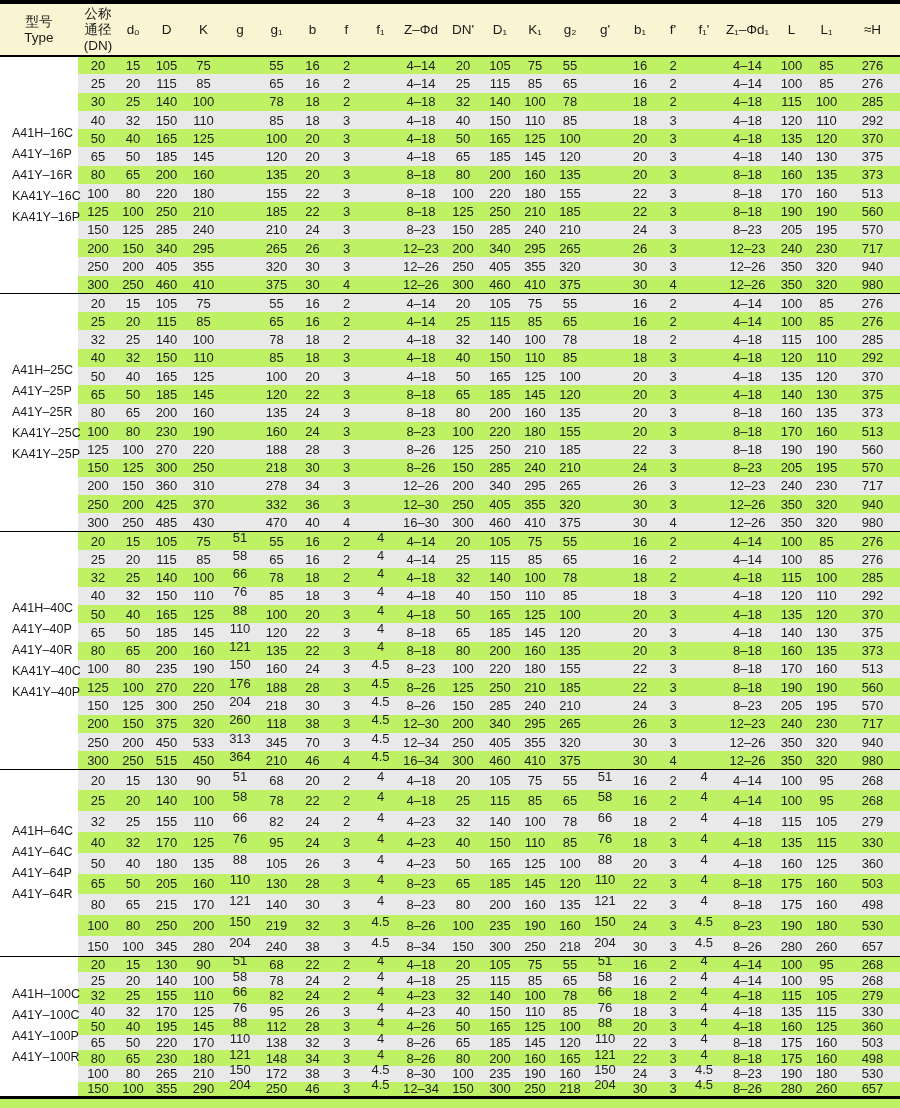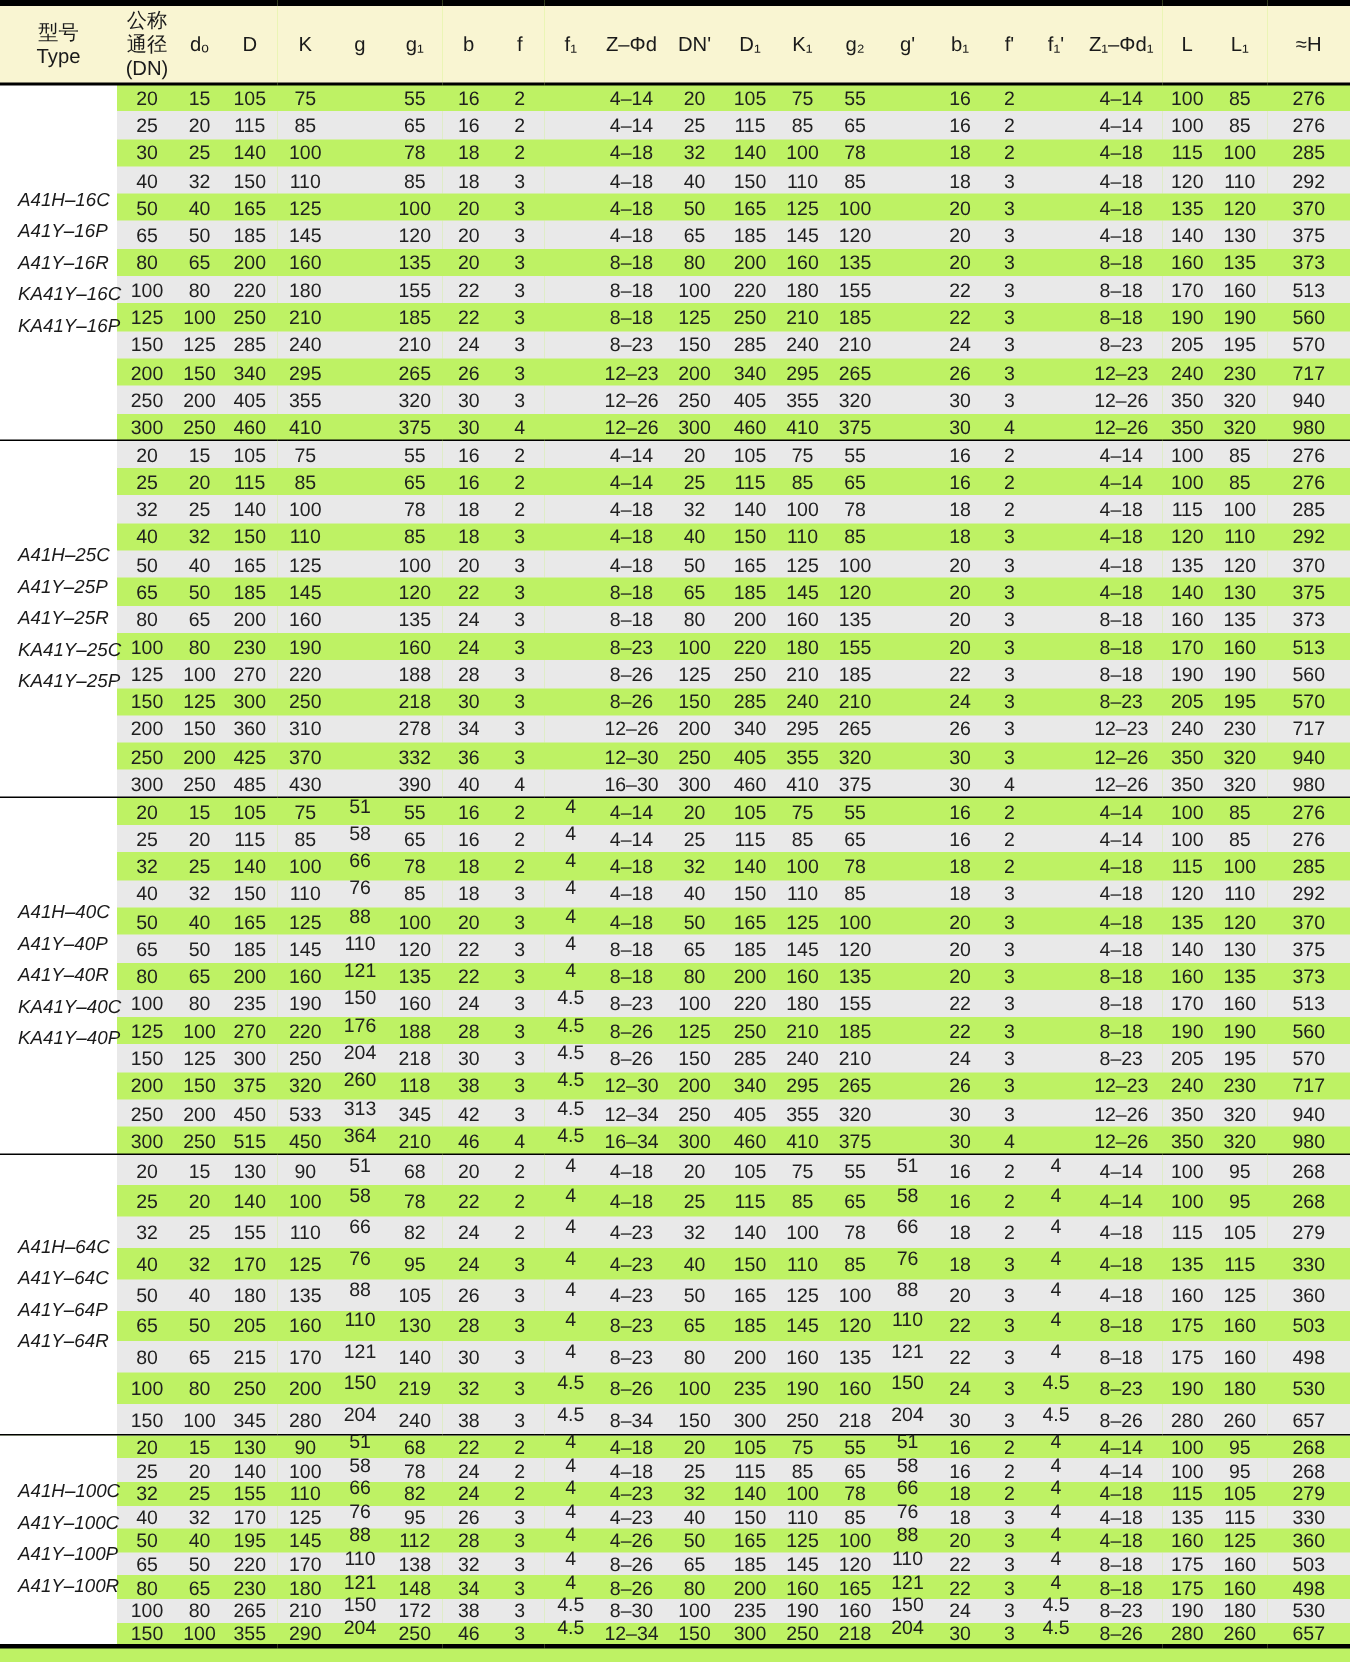--- a/index.html
+++ b/index.html
@@ -26,21 +26,21 @@
     line-height:16px;
   }
   tbody.group{border-top:1.5px solid var(--line);}
   td{
     text-align:center;vertical-align:middle;padding:0;
     font-size:13px;color:#1f1f1f;line-height:1;
     white-space:nowrap;overflow:visible;
   }
   td.s{background:var(--stripe);}
   td.type-cell{
-    background:#fff;text-align:left;vertical-align:middle;font-style:italic;
+    background:#fff;text-align:left;vertical-align:middle;
   }
   .type-label{
     font-size:12.5px;line-height:21px;padding-left:12px;
     color:#1a1a1a;white-space:nowrap;
   }
   tr.h18 td{height:18.3px;}
   tr.h21 td{height:20.8px;}
   tr.h16 td{height:15.6px;}
   td.raised span{position:relative;top:-4px;display:inline-block;}
   .hdr-line{display:block;}
@@ -725,21 +725,21 @@
           <td>350</td>
           <td>320</td>
           <td>940</td>
         </tr>
         <tr class="h18">
           <td class="s">300</td>
           <td class="s">250</td>
           <td class="s">485</td>
           <td class="s">430</td>
           <td class="s"></td>
-          <td class="s">390</td>
+          <td class="s">470</td>
           <td class="s">40</td>
           <td class="s">4</td>
           <td class="s"></td>
           <td class="s">16–30</td>
           <td class="s">300</td>
           <td class="s">460</td>
           <td class="s">410</td>
           <td class="s">375</td>
           <td class="s"></td>
           <td class="s">30</td>
@@ -1023,21 +1023,21 @@
           <td>230</td>
           <td>717</td>
         </tr>
         <tr class="h18">
           <td class="s">250</td>
           <td class="s">200</td>
           <td class="s">450</td>
           <td class="s">533</td>
           <td class="s raised"><span>313</span></td>
           <td class="s">345</td>
-          <td class="s">42</td>
+          <td class="s">70</td>
           <td class="s">3</td>
           <td class="s raised"><span>4.5</span></td>
           <td class="s">12–34</td>
           <td class="s">250</td>
           <td class="s">405</td>
           <td class="s">355</td>
           <td class="s">320</td>
           <td class="s"></td>
           <td class="s">30</td>
           <td class="s">3</td>

